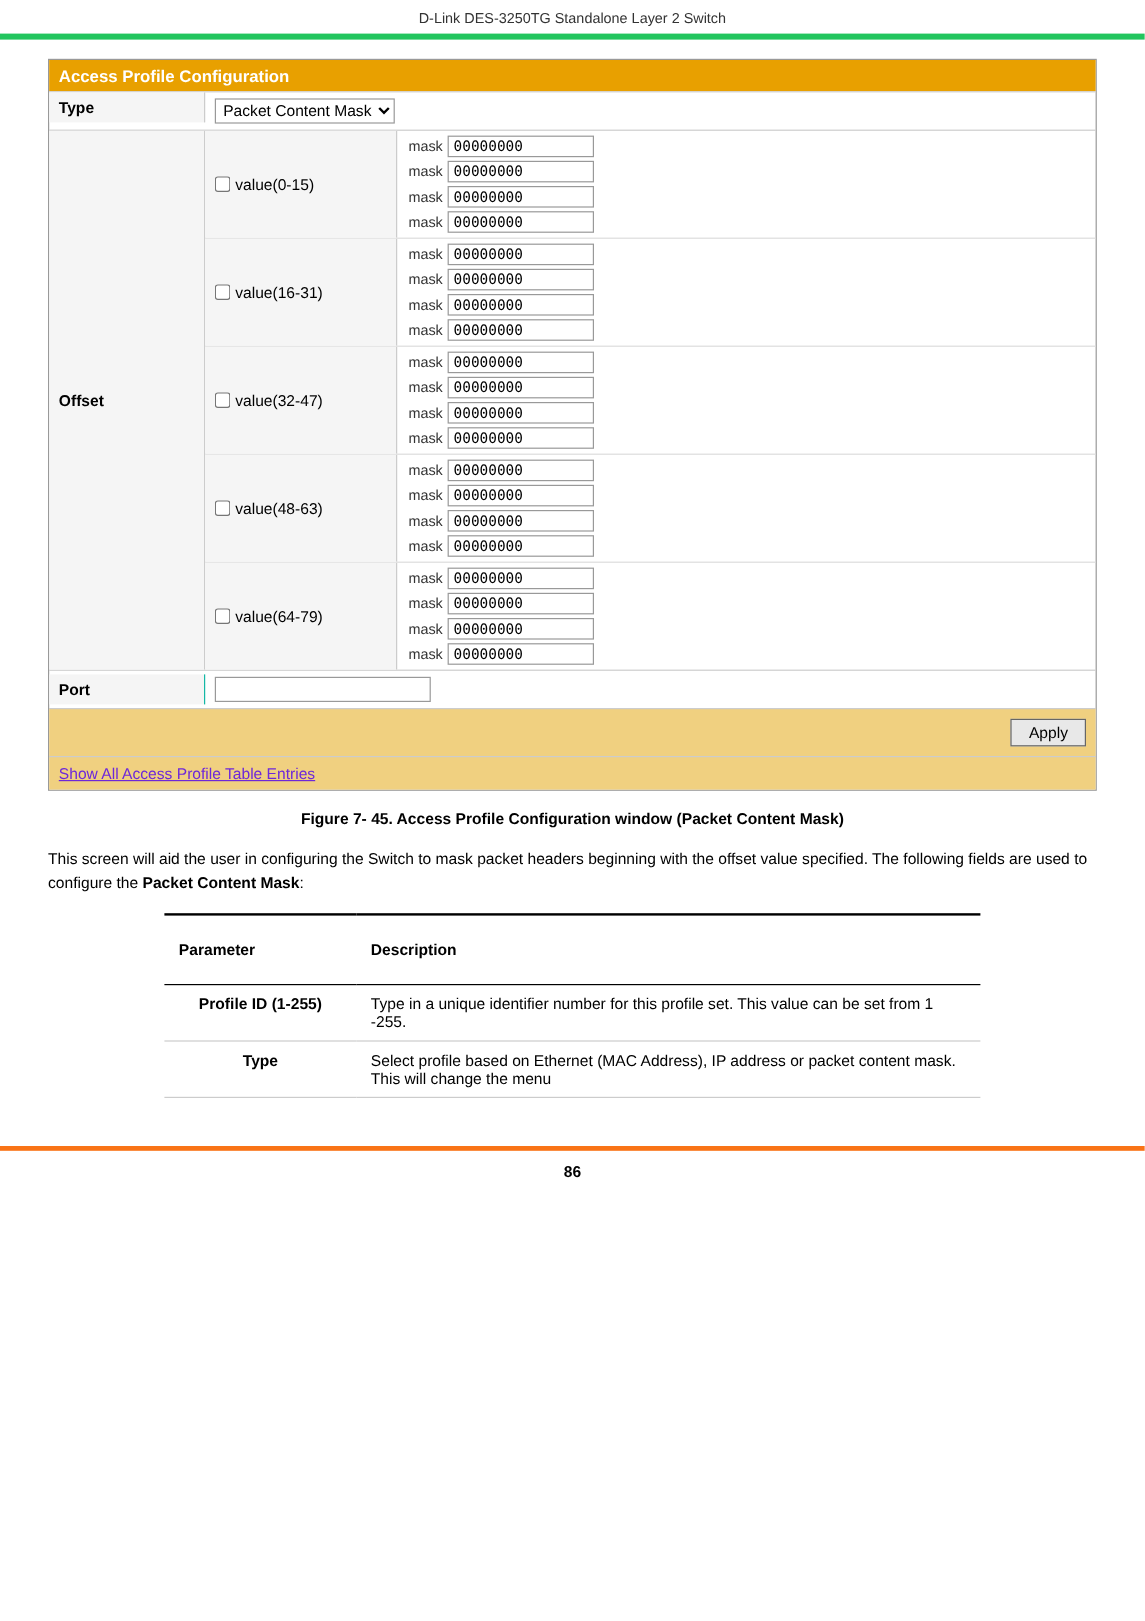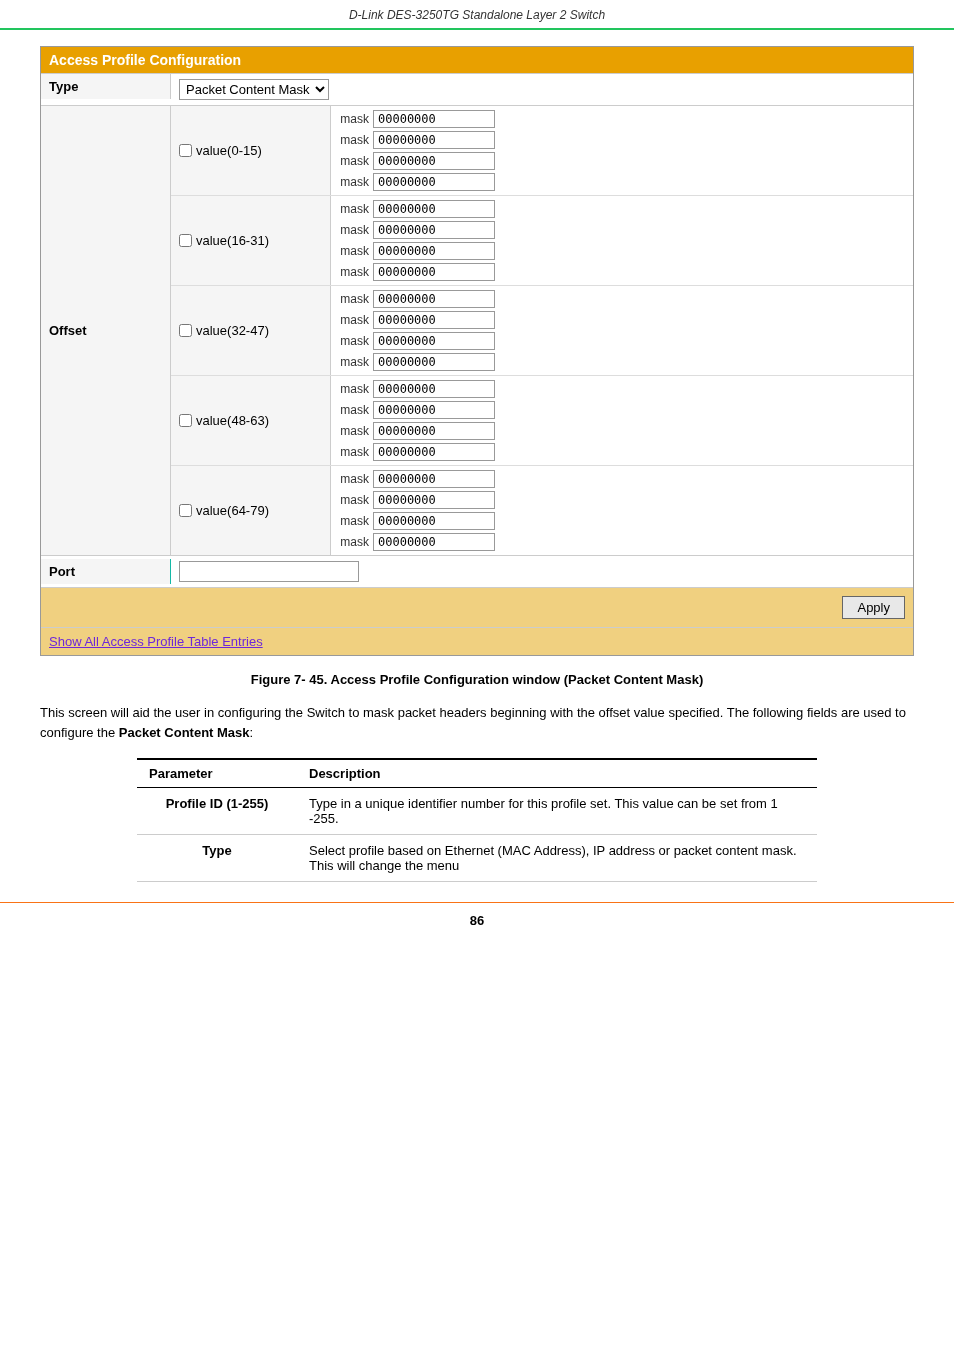--- a/index.html
+++ b/index.html
@@ -7,24 +7,23 @@
       font-family: Arial, sans-serif;
       font-size: 13px;
       background: #fff;
       color: #000;
       width: 954px;
     }
 
     .page-header {
       text-align: center;
       padding: 8px 0 6px;
-      font-style: italic;
       font-size: 12px;
       color: #333;
-      border-bottom: 2px solid #22c55e;
+      border-bottom: 5px solid #22c55e;
       margin-bottom: 16px;
     }
 
     .main-content {
       padding: 0 40px 20px;
     }
 
     
     .apc-panel {
       border: 1px solid #999;
@@ -241,21 +240,21 @@
       width: 100%;
       border-collapse: collapse;
       font-size: 13px;
       margin: 0 auto;
       max-width: 680px;
     }
 
     .param-table th {
       border-top: 2px solid #000;
       border-bottom: 1px solid #000;
-      padding: 6px 12px;
+      padding: 21px 12px;
       text-align: left;
       font-weight: bold;
       background: #fff;
     }
 
     .param-table td {
       padding: 8px 12px;
       vertical-align: top;
       border-bottom: 1px solid #ccc;
     }
@@ -265,21 +264,22 @@
       width: 160px;
       text-align: center;
     }
 
     
     .page-footer {
       text-align: center;
       font-weight: bold;
       font-size: 13px;
       padding: 10px 0 8px;
-      border-top: 1px solid #f97316;
+      border-top: 4px solid #f97316;
+      margin-top: 20px;
     }
   </style>
 </head>
 <body>
 
 <div class="page-header">
   <span>D-Link DES-3250TG Standalone Layer 2 Switch</span>
 </div>
 
 <div class="main-content">

